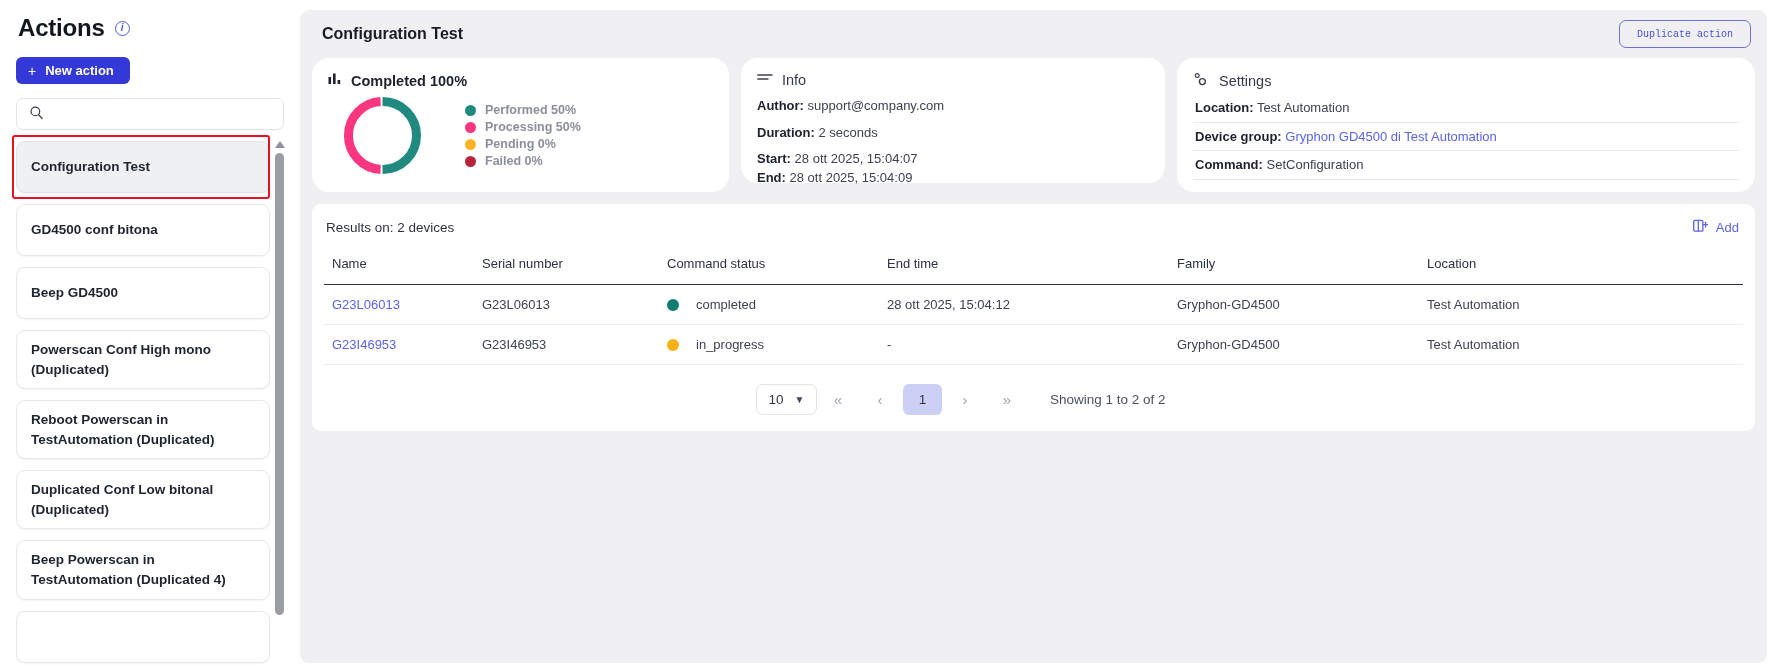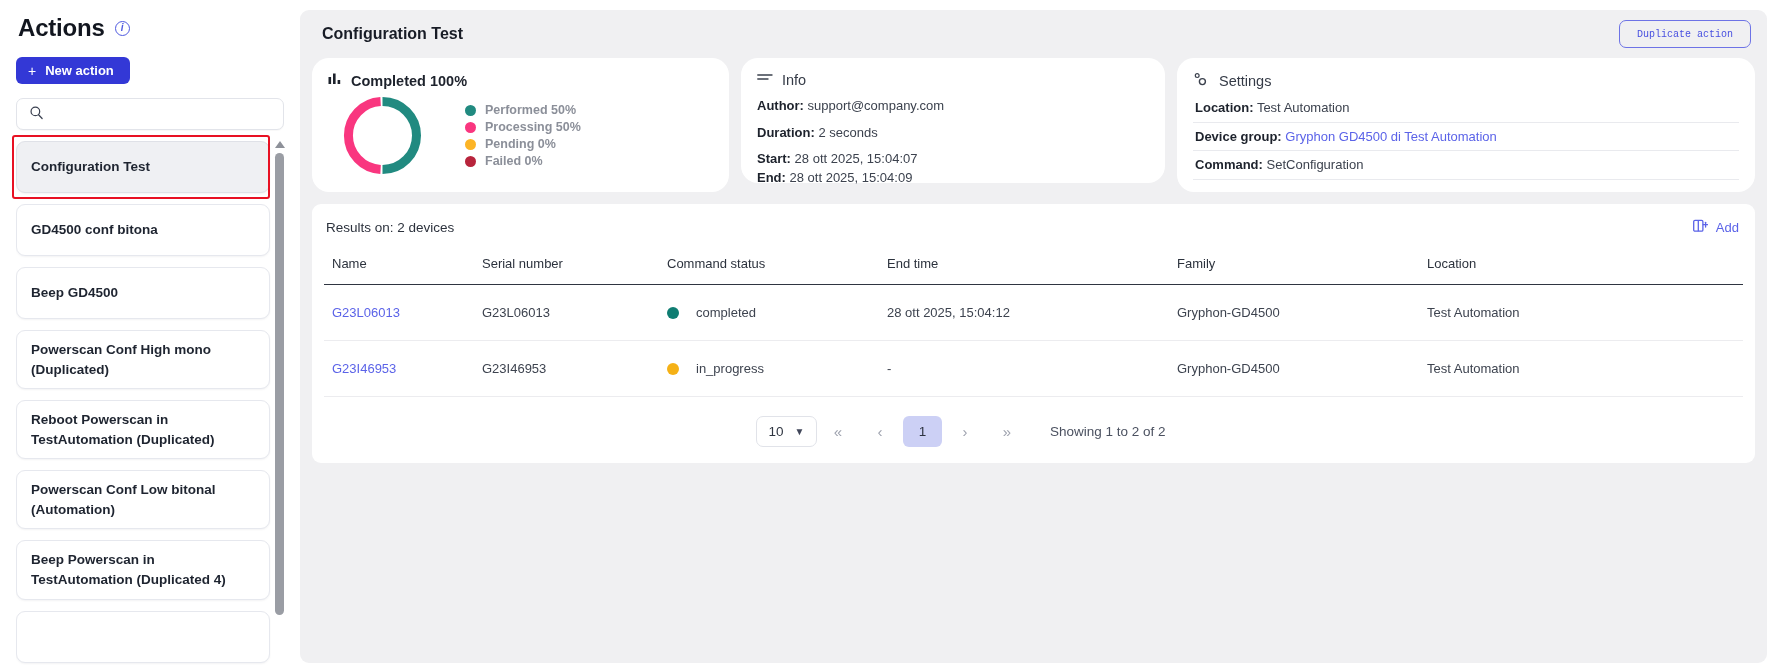--- a/index.html
+++ b/index.html
@@ -211,21 +211,21 @@
 
   table { width: 100%; border-collapse: collapse; }
   thead th {
     text-align: left;
     font-size: 13px; font-weight: normal; color: #2c323d;
     padding: 5px 8px 13px 8px;
     border-bottom: 1.5px solid #2f3541;
   }
   tbody td {
     font-size: 13px; color: #3d434f;
-    padding: 20px 8px;
+    padding: 12px 8px;
     border-bottom: 1px solid #ececef;
   }
   tbody tr:last-child td { border-bottom: 1px solid #ececef; }
   td.name a { color: #5b63e8; text-decoration: none; cursor: pointer; }
   .status-cell { display: flex; align-items: center; gap: 17px; }
   .status-dot { width: 12px; height: 12px; border-radius: 50%; flex: 0 0 12px; }
 
   .pagination {
     display: flex; align-items: center; gap: 0px;
     padding: 19px 0 2px 0;
@@ -292,21 +292,21 @@
         <li class="action-item">
           <span>Beep GD4500</span>
         </li>
         <li class="action-item">
           <span>Powerscan Conf High mono (Duplicated)</span>
         </li>
         <li class="action-item">
           <span>Reboot Powerscan in TestAutomation (Duplicated)</span>
         </li>
         <li class="action-item">
-          <span>Powerscan Conf Low bitonal (Automation)</span>
+          <span>Duplicated Conf Low bitonal (Duplicated)</span>
         </li>
         <li class="action-item">
           <span>Beep Powerscan in TestAutomation (Duplicated 4)</span>
         </li>
         <li class="action-item"></li>
       </ul>
 
       <div class="highlight-box"></div>
 
       <div class="sb-track">

